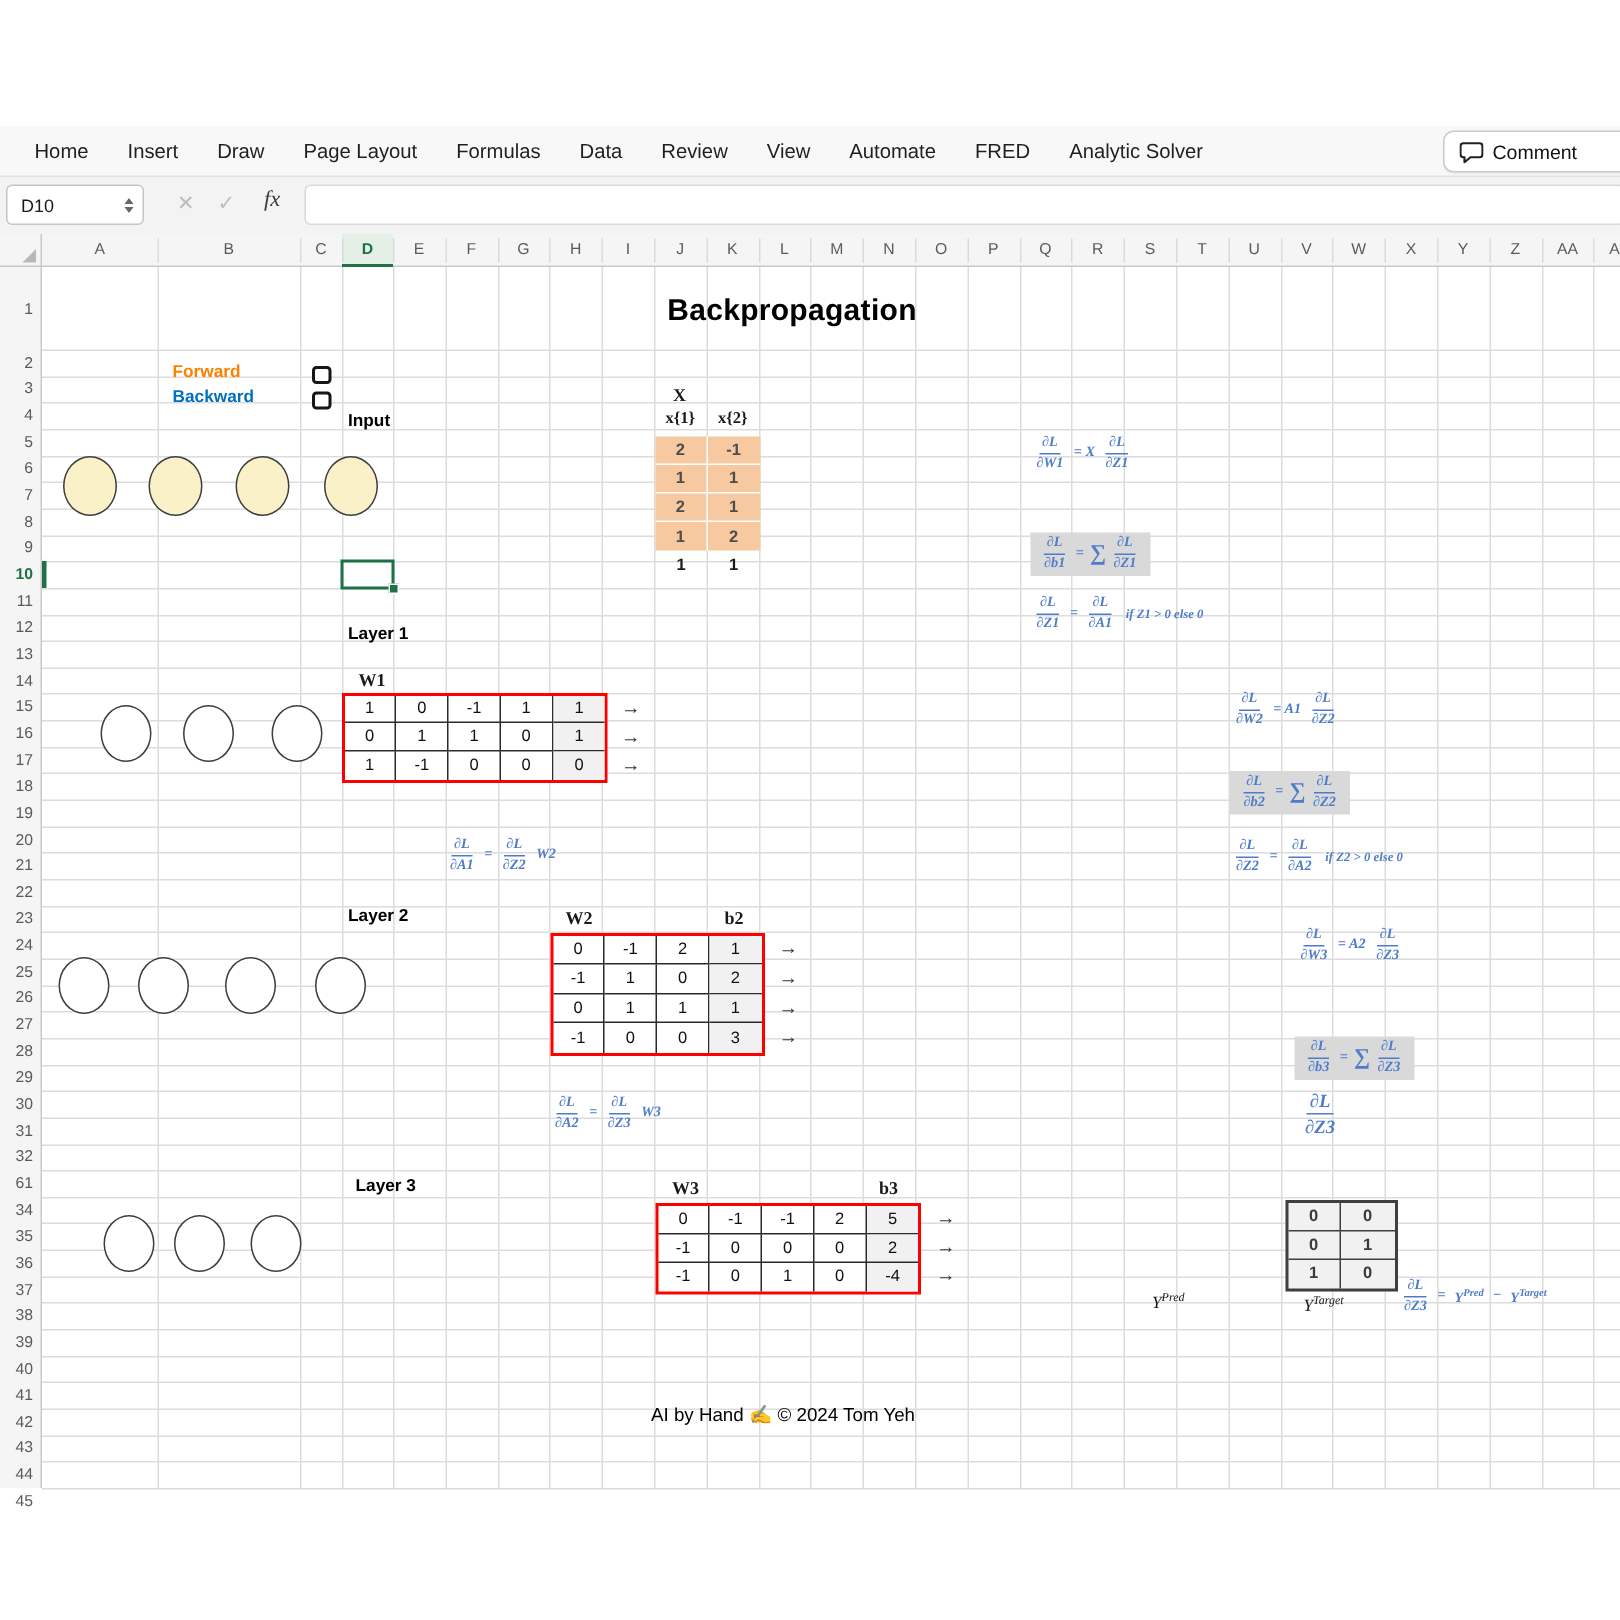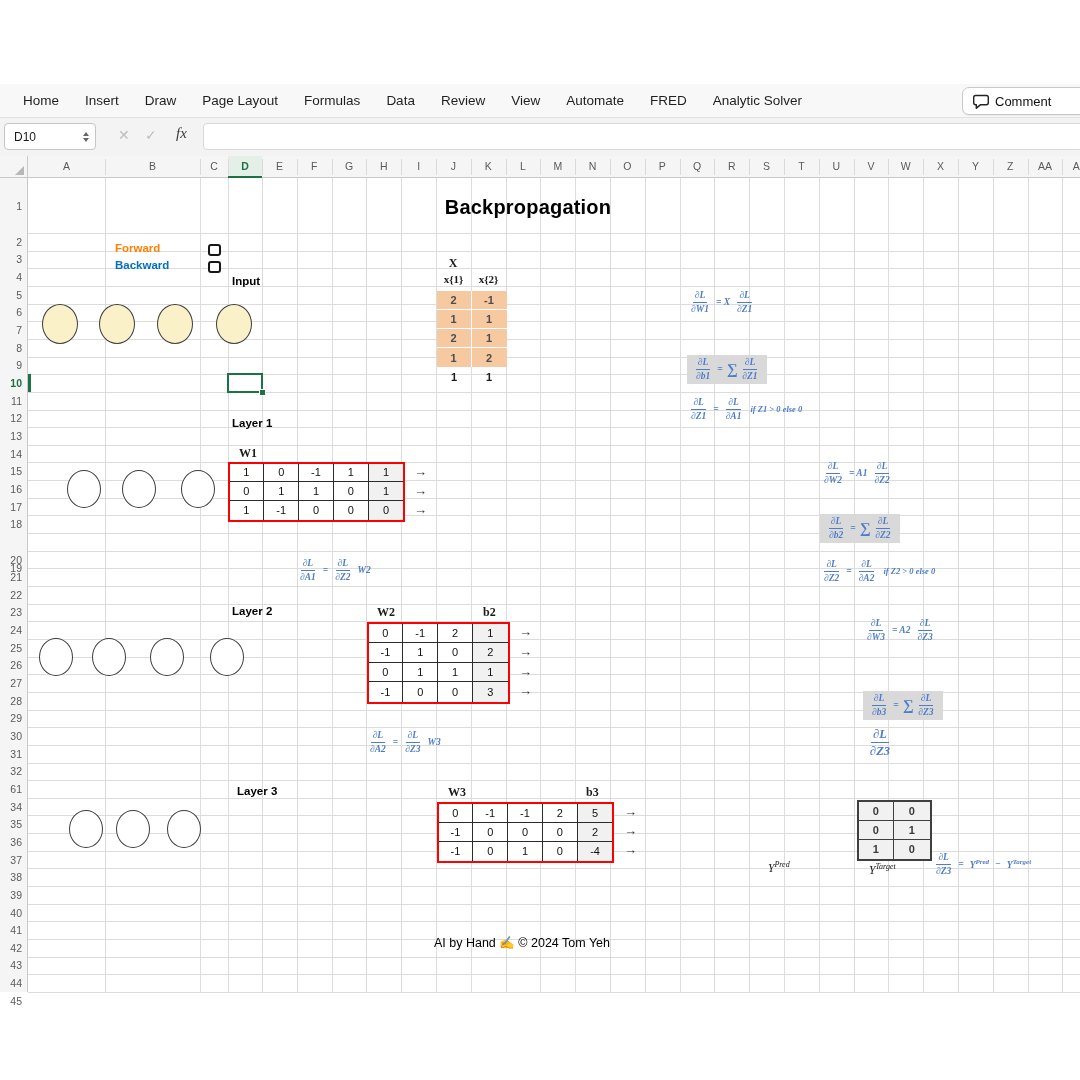--- a/index.html
+++ b/index.html
@@ -186,21 +186,21 @@
     <span class="rownum" style="top: 187.375px;">9</span>
     <span class="rownum hl-rownum" style="top: 205.025px;">10</span>
     <span class="rownum" style="top: 222.675px;">11</span>
     <span class="rownum" style="top: 240.325px;">12</span>
     <span class="rownum" style="top: 257.975px;">13</span>
     <span class="rownum" style="top: 275.625px;">14</span>
     <span class="rownum" style="top: 293.275px; margin-left: 39px;">15</span>
     <span class="rownum" style="top: 310.925px;">16</span>
     <span class="rownum" style="top: 328.575px;">17</span>
     <span class="rownum" style="top: 346.225px;">18</span>
-    <span class="rownum" style="top: 363.875px; margin-top: 26px;">19</span>
+    <span class="rownum" style="top: 363.875px;">19</span>
     <span class="rownum" style="top: 381.525px;">20</span>
     <span class="rownum" style="top: 399.175px;">21</span>
     <span class="rownum" style="top: 416.825px;">22</span>
     <span class="rownum" style="top: 434.475px;">23</span>
     <span class="rownum" style="top: 452.125px;">24</span>
     <span class="rownum" style="top: 469.775px;">25</span>
     <span class="rownum" style="top: 487.425px;">26</span>
     <span class="rownum" style="top: 505.075px;">27</span>
     <span class="rownum" style="top: 522.725px;">28</span>
     <span class="rownum" style="top: 540.375px;">29</span>

